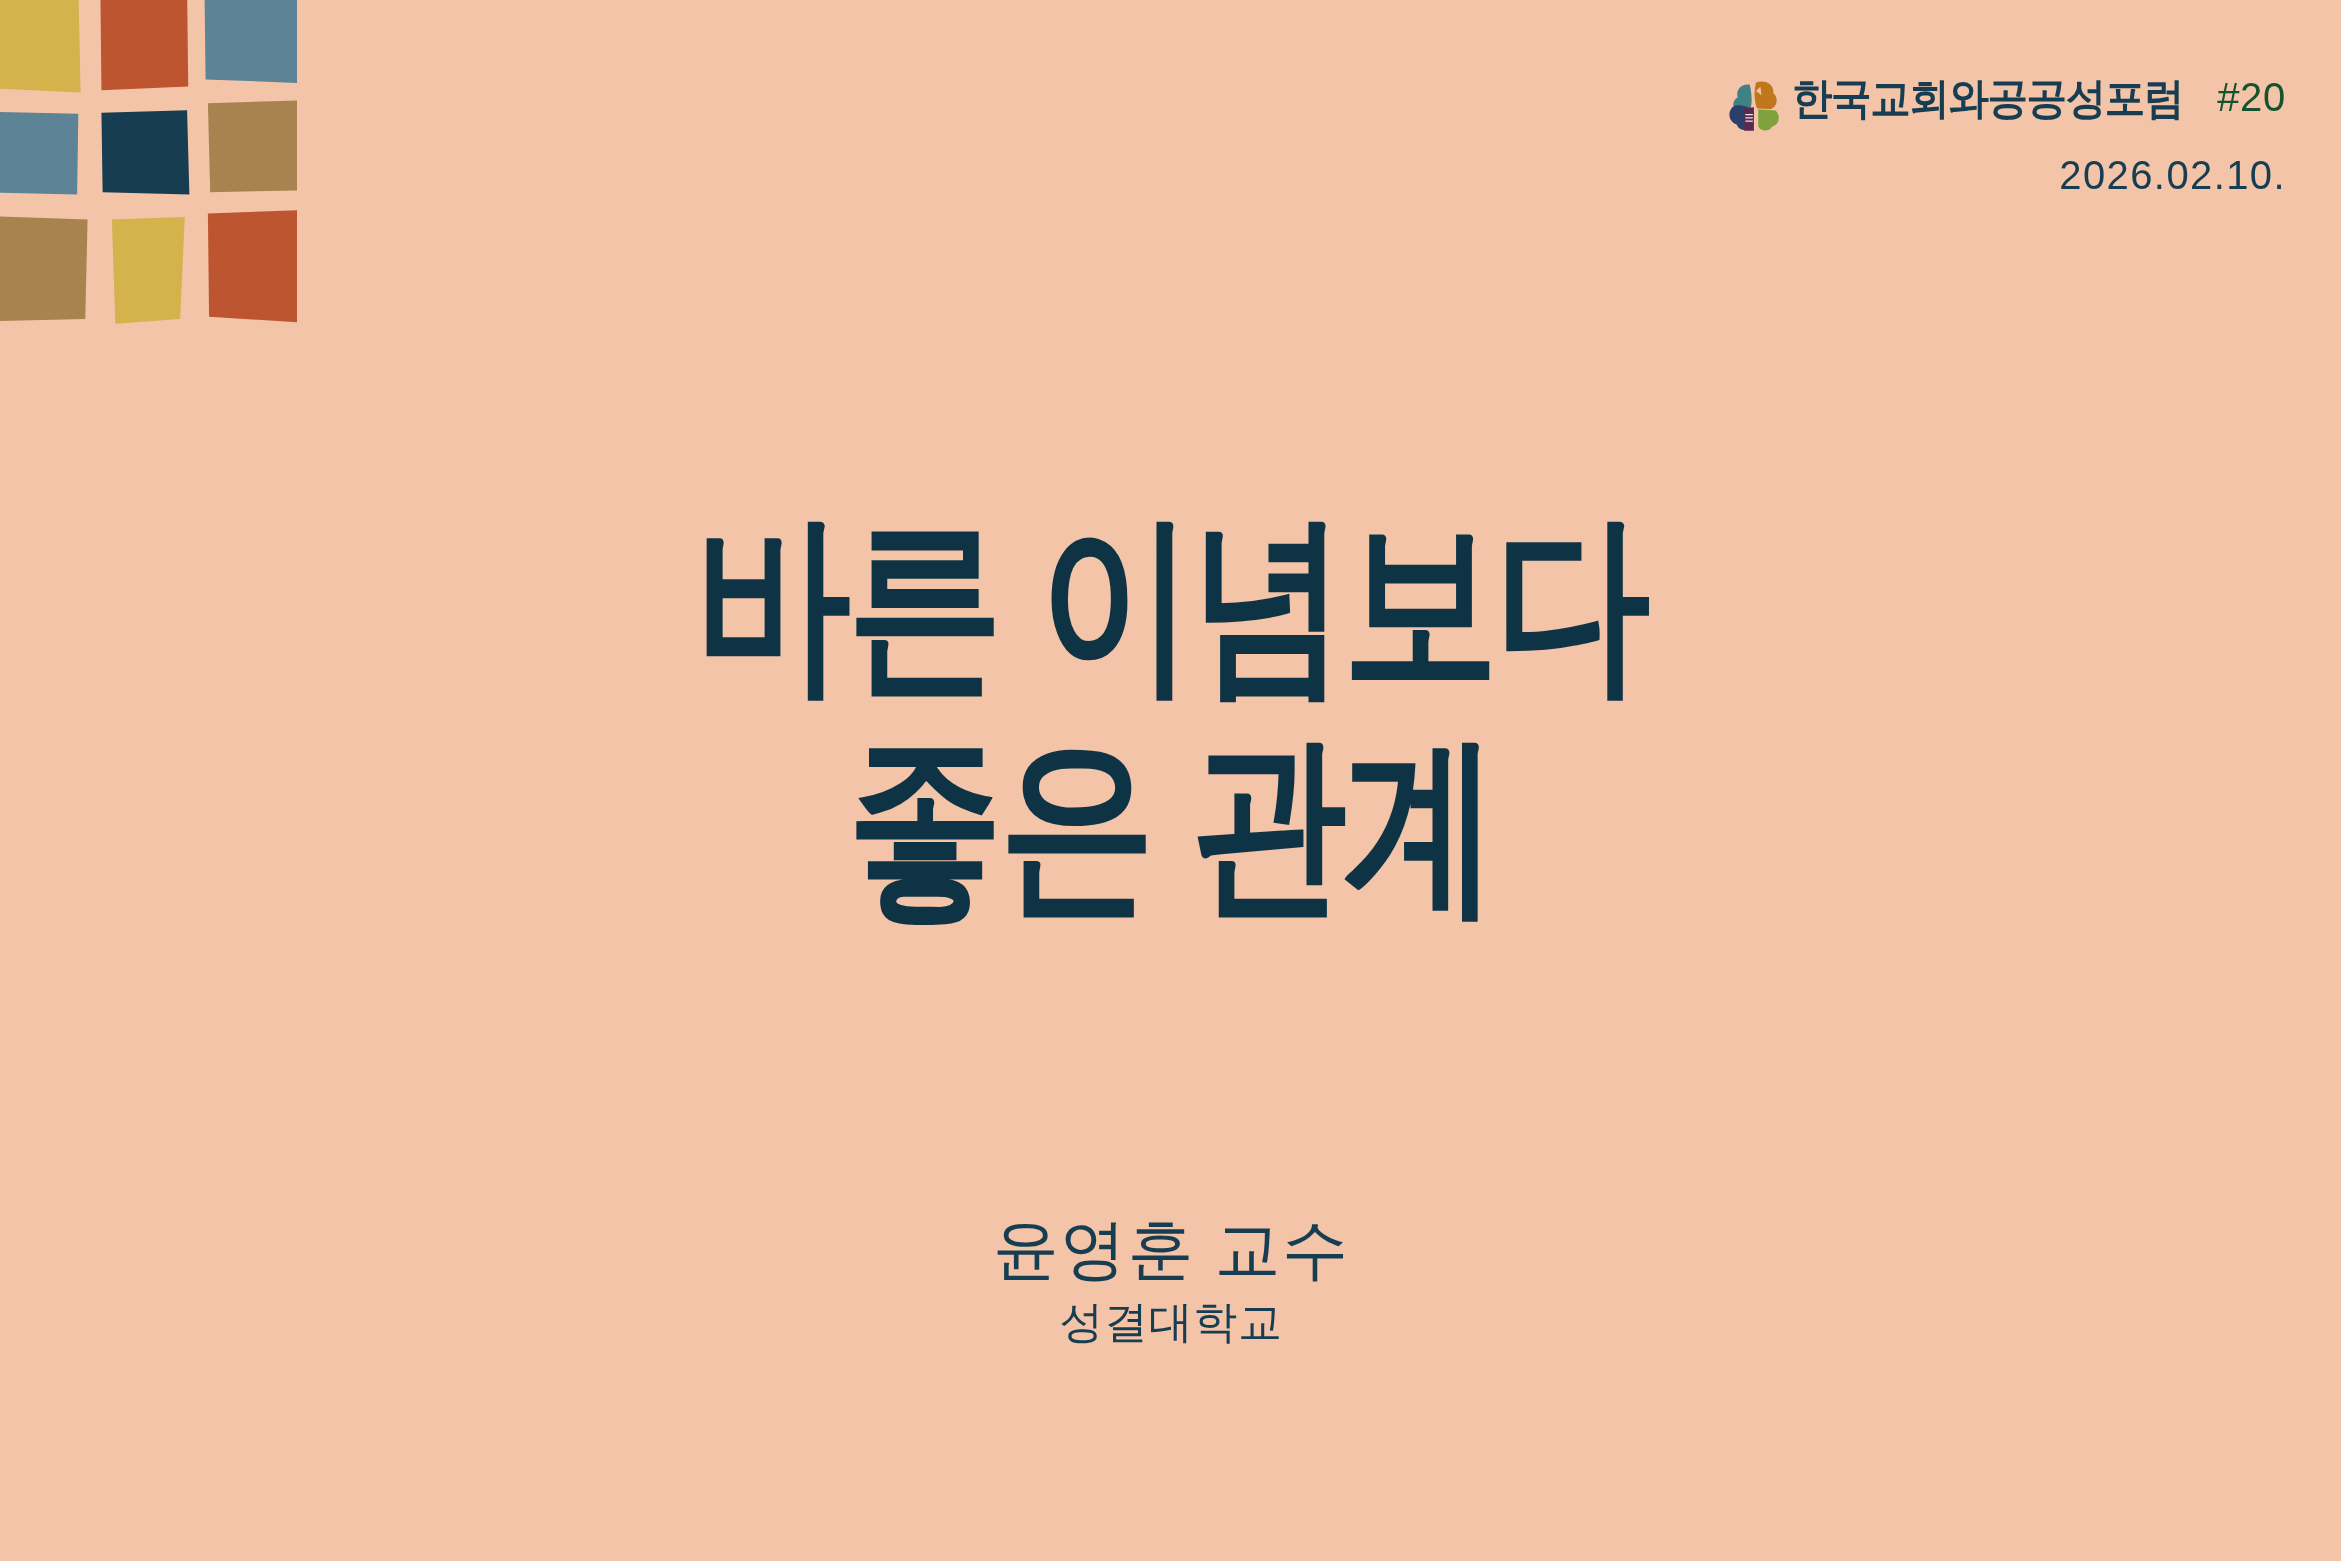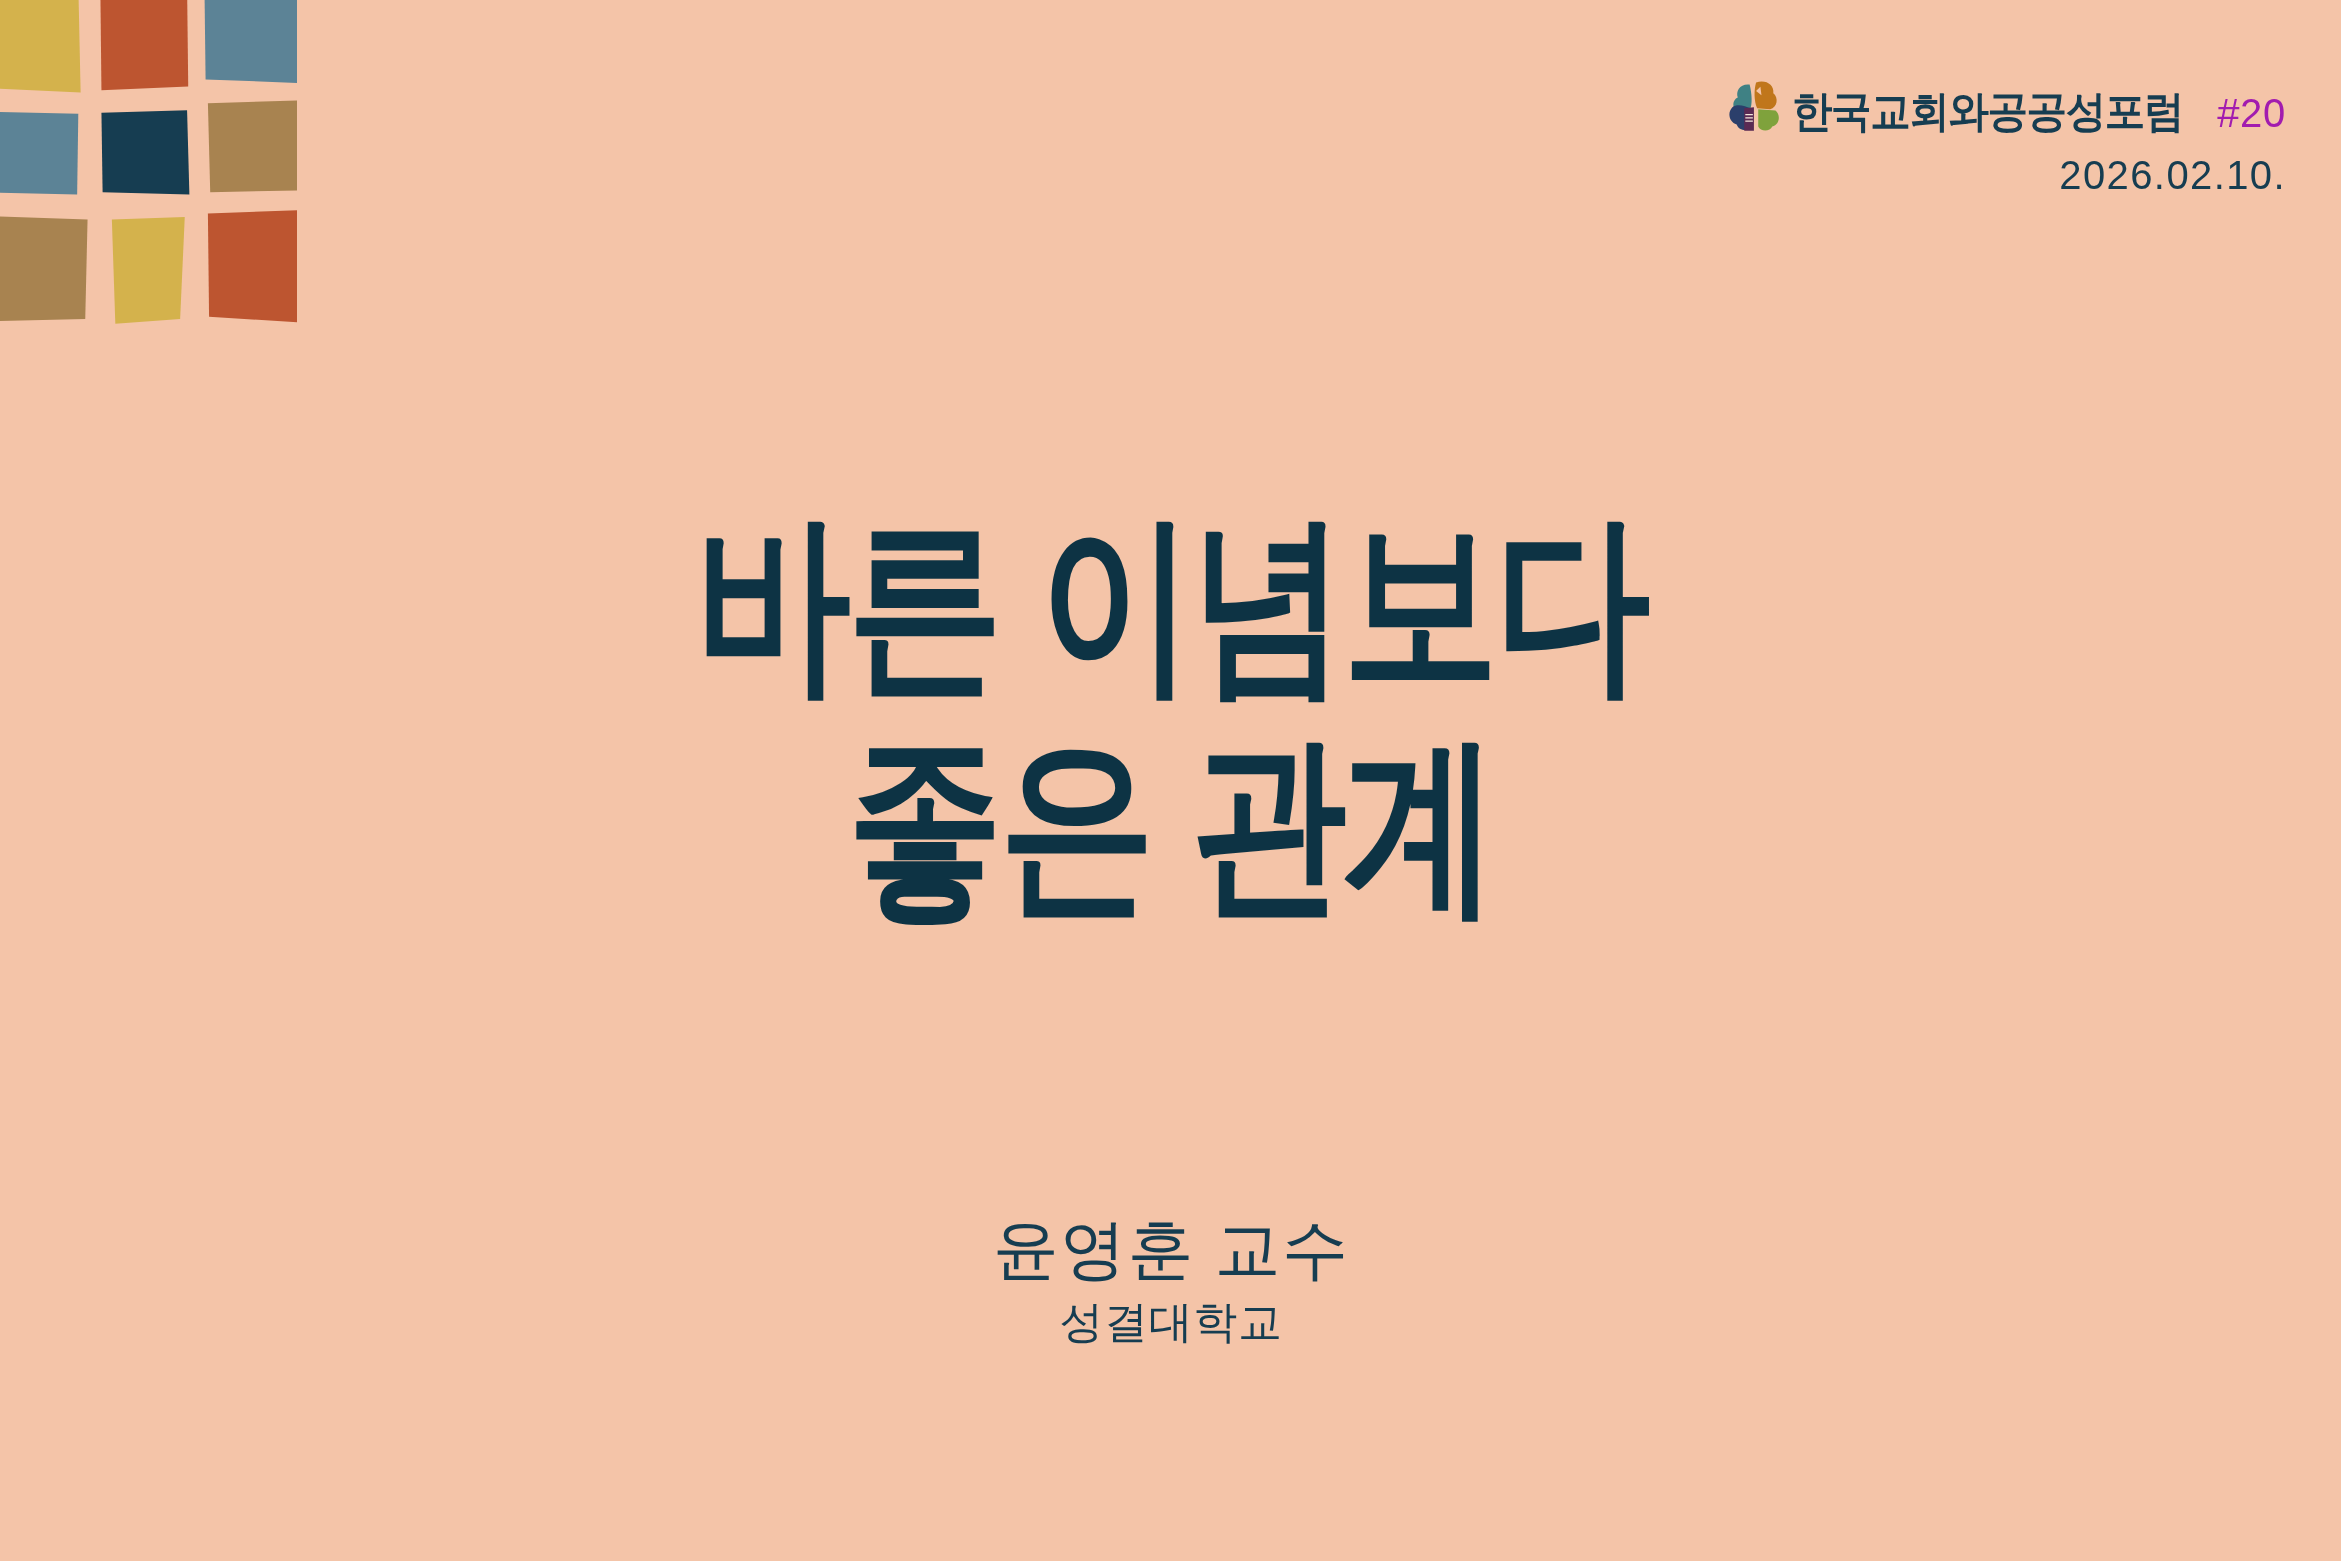--- a/index.html
+++ b/index.html
@@ -29,21 +29,21 @@
   
   #header {
     position: absolute;
     right: 56px;
     top: 77px;
     text-align: right;
   }
 
   #forum-line {
     display: flex;
-    align-items: flex-end;
+    align-items: flex-start;
     justify-content: flex-end;
     gap: 9.6px;
     white-space: nowrap;
   }
 
   #forum-logo {
     width: 54px;
     height: 56px;
     flex: 0 0 auto;
     display: block;
@@ -55,21 +55,21 @@
     color: #163D51;
     letter-spacing: -1.4px;
     line-height: 1;
     transform: scaleX(0.94);
     transform-origin: left center;
   }
 
   #forum-edition {
     font-size: 40px;
     font-weight: 400;
-    color: #a21caf;
+    color: #14532d;
     line-height: 1;
     letter-spacing: 0.7px;
   }
 
   #forum-date {
     margin-top: 22px;
     font-size: 40px;
     font-weight: 400;
     color: #163D51;
     letter-spacing: 1.4px;

